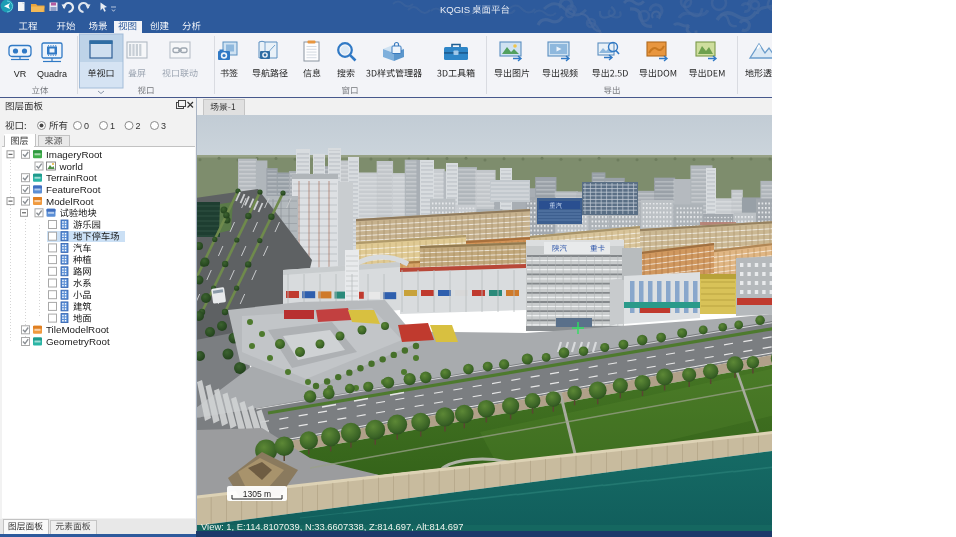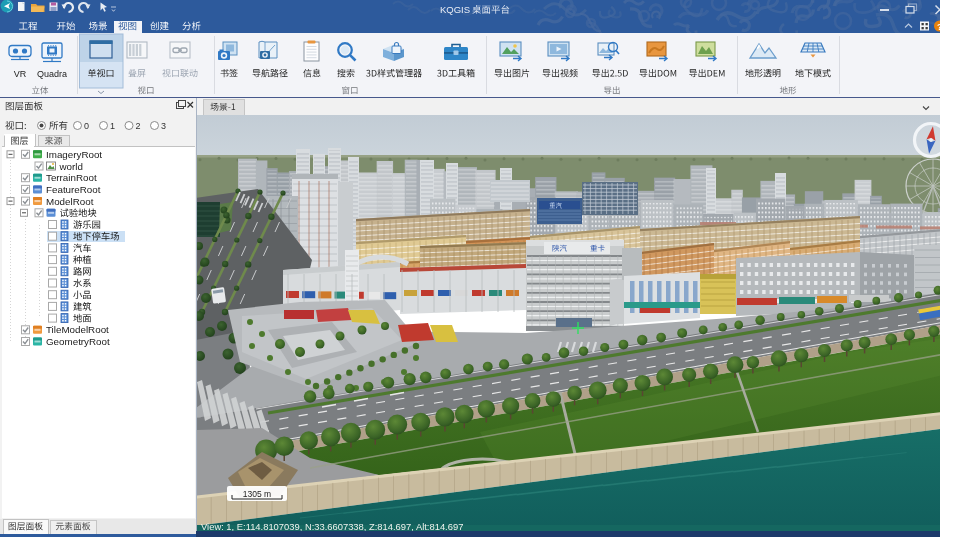--- a/index.html
+++ b/index.html
@@ -1,15 +1,15 @@
 <!DOCTYPE html>
 <html><head><meta charset="utf-8">
 <style>
 html,body{margin:0;padding:0;background:#fff;font-family:"Liberation Sans",sans-serif;}
-#app{position:relative;width:940px;height:537px;overflow:hidden;}
+#app{position:relative;width:772px;height:537px;overflow:hidden;}
 svg{display:block;}
 </style></head>
 <body>
 <div id="app">
 <svg width="956" height="537" viewBox="0 0 956 537">
 <defs>
 <linearGradient id="sky" x1="0" y1="0" x2="0" y2="1">
 <stop offset="0" stop-color="#c2ccd5"></stop>
           <stop offset="1" stop-color="#ccd5dc"></stop>
 </linearGradient>

